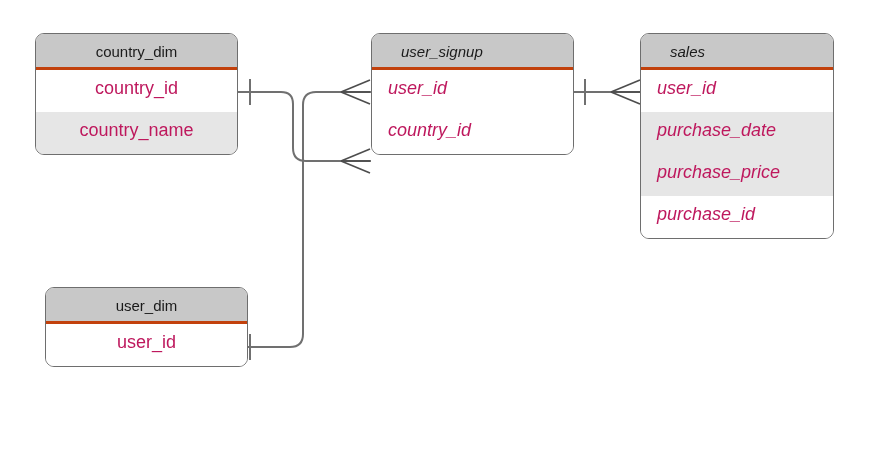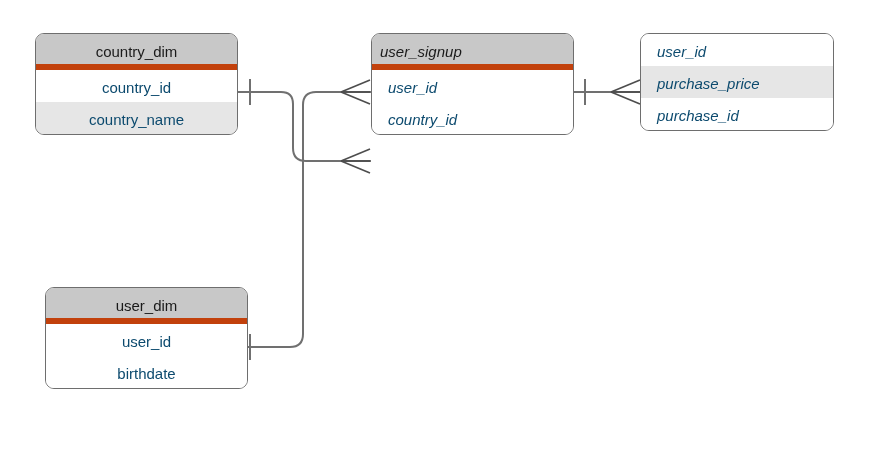--- a/index.html
+++ b/index.html
@@ -40,34 +40,34 @@
     background: #ffffff;
     overflow: hidden;
     box-shadow: 0 0 0 0 rgba(0,0,0,0);
   }
 
   .entity-header {
     box-sizing: border-box;
     height: 36px;
     line-height: 36px;
     background: #c8c8c8;
-    border-bottom: 6px solid #c2410c;
+    border-bottom: 3px solid #c2410c;
     font-size: 15px;
     color: #1a1a1a;
     white-space: nowrap;
     overflow: hidden;
   }
 
   .entity-row {
     box-sizing: border-box;
-    height: 32px;
+    height: 42px;
     line-height: 36px;
     background: #ffffff;
-    font-size: 15px;
-    color: #0c4a6e;
+    font-size: 18px;
+    color: #be185d;
     white-space: nowrap;
     overflow: hidden;
   }
 
   .entity-row.shaded {
     background: #e6e6e6;
   }
 
   
   .style-center .entity-header,
@@ -77,21 +77,21 @@
   }
 
   
   .style-left .entity-header,
   .style-left .entity-row {
     text-align: left;
     padding-left: 16px;
     font-style: italic;
   }
   .style-left .entity-header {
-    padding-left: 8px;
+    padding-left: 29px;
   }
 
   .conn-line {
     fill: none;
     stroke: #707070;
     stroke-width: 2;
     stroke-linecap: butt;
   }
   .conn-crow {
     fill: none;
@@ -150,24 +150,25 @@
     <div class="entity-row shaded">country_name</div>
   </div>
 
   <div class="entity-table style-left" style="left:371px; top:33px; width:203px;">
     <div class="entity-header">user_signup</div>
     <div class="entity-row">user_id</div>
     <div class="entity-row">country_id</div>
   </div>
 
   <div class="entity-table style-left" style="left:640px; top:33px; width:194px;">
+    <div class="entity-header">sales</div>
     <div class="entity-row">user_id</div>
+    <div class="entity-row shaded">purchase_date</div>
     <div class="entity-row shaded">purchase_price</div>
     <div class="entity-row">purchase_id</div>
   </div>
 
   <div class="entity-table style-center" style="left:45px; top:287px; width:203px;">
     <div class="entity-header">user_dim</div>
     <div class="entity-row">user_id</div>
-    <div class="entity-row">birthdate</div>
   </div>
 
 </div>
 
 </body></html>

